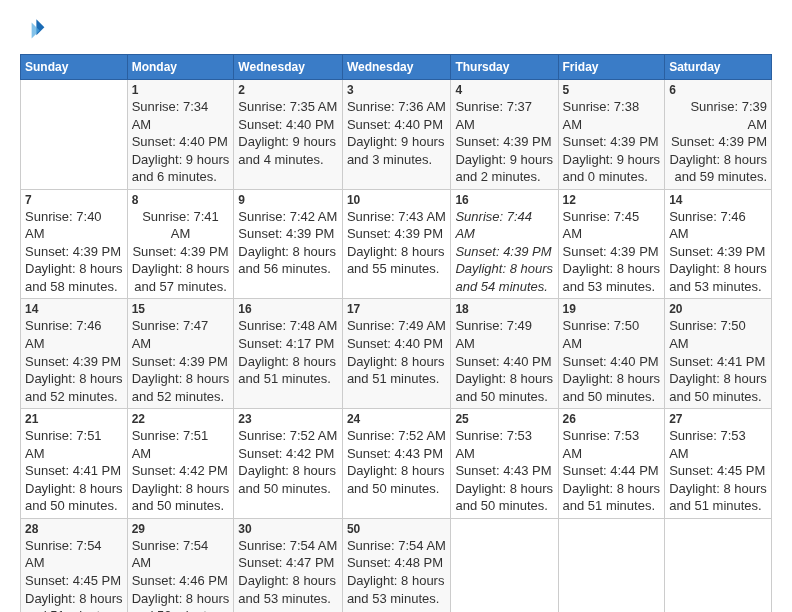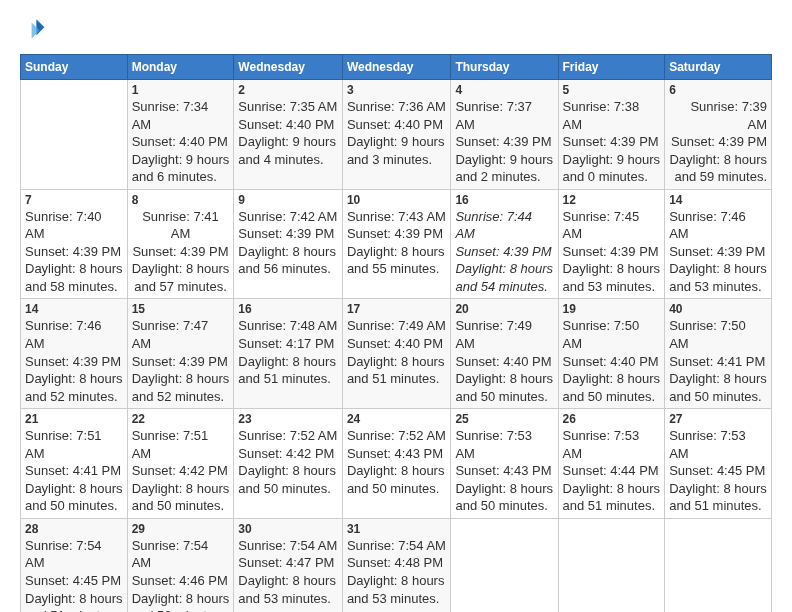--- a/index.html
+++ b/index.html
@@ -245,35 +245,35 @@
 and 51 minutes.</div>
           </td>
           <td>
             <span class="day-number">17</span>
             <div class="day-info" style="white-space: pre-line;">Sunrise: 7:49 AM
 Sunset: 4:40 PM
 Daylight: 8 hours
 and 51 minutes.</div>
           </td>
           <td>
-            <span class="day-number">20</span>
+            <span class="day-number">18</span>
             <div class="day-info" style="white-space: pre-line;">Sunrise: 7:49 AM
 Sunset: 4:40 PM
 Daylight: 8 hours
 and 50 minutes.</div>
           </td>
           <td>
             <span class="day-number">19</span>
             <div class="day-info" style="white-space: pre-line;">Sunrise: 7:50 AM
 Sunset: 4:40 PM
 Daylight: 8 hours
 and 50 minutes.</div>
           </td>
           <td>
-            <span class="day-number">40</span>
+            <span class="day-number">20</span>
             <div class="day-info" style="white-space: pre-line;">Sunrise: 7:50 AM
 Sunset: 4:41 PM
 Daylight: 8 hours
 and 50 minutes.</div>
           </td>
         </tr>
         <tr>
           <td>
             <span class="day-number">21</span>
             <div class="day-info" style="white-space: pre-line;">Sunrise: 7:51 AM
@@ -340,21 +340,21 @@
 and 52 minutes.</div>
           </td>
           <td>
             <span class="day-number">30</span>
             <div class="day-info" style="white-space: pre-line;">Sunrise: 7:54 AM
 Sunset: 4:47 PM
 Daylight: 8 hours
 and 53 minutes.</div>
           </td>
           <td>
-            <span class="day-number">31</span>
+            <span class="day-number">50</span>
             <div class="day-info" style="white-space: pre-line;">Sunrise: 7:54 AM
 Sunset: 4:48 PM
 Daylight: 8 hours
 and 53 minutes.</div>
           </td>
           <td class="empty-cell"></td>
           <td class="empty-cell"></td>
           <td class="empty-cell"></td>
         </tr>
       </tbody>

